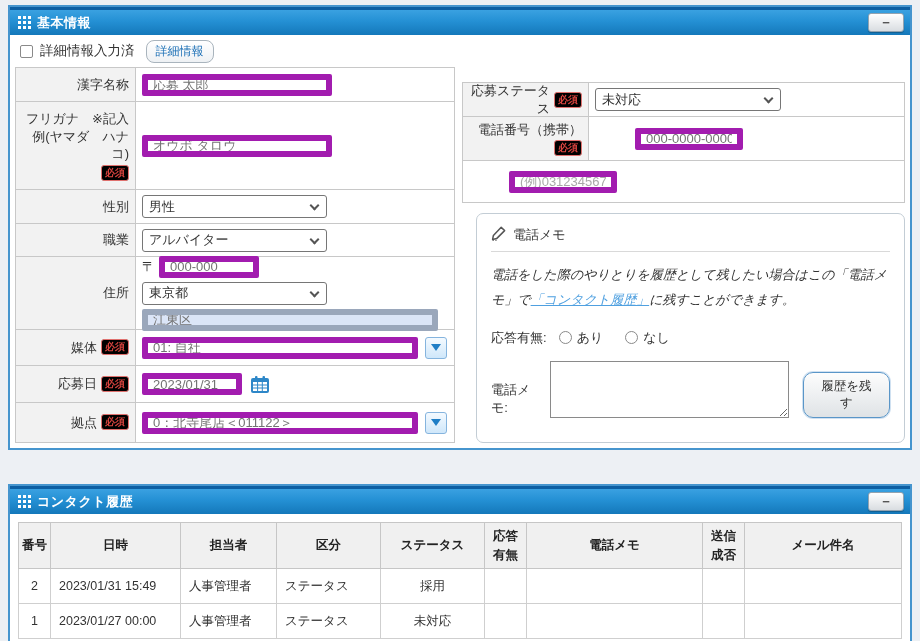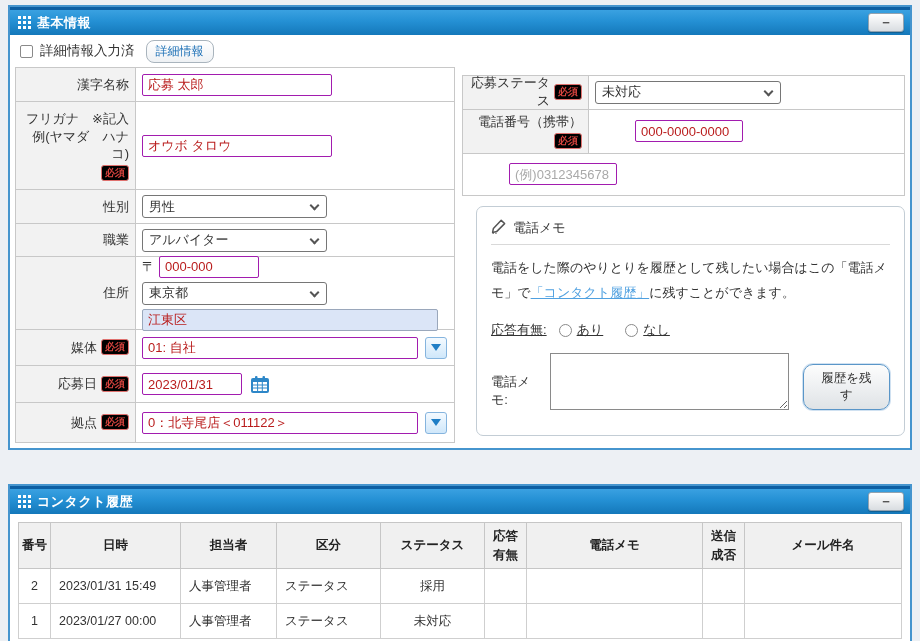--- a/index.html
+++ b/index.html
@@ -35,21 +35,21 @@
     width:13px; height:13px; border:1px solid #8a8a8a; border-radius:2px; background:#fff; display:inline-block;
   }
   .cb-label { font-size:13.5px; }
   .detail-btn {
     margin-left:4px; padding:2px 9px; font-size:12px; color:#1b6fb5;
     background:linear-gradient(180deg,#ffffff,#eef1f4);
     border:1px solid #a9b4bd; border-radius:8px; cursor:pointer;
   }
 
   
-  .main { display:flex; align-items:center; padding:0 5px 5px 5px; }
+  .main { display:flex; align-items:flex-end; padding:0 5px 5px 5px; }
   .ftable { border:1px solid #c8c8c8; border-bottom:none; }
   .frow { display:flex; border-bottom:1px solid #c8c8c8; background:#fff; }
   .flabel {
     width:120px; background:#f2f2f2; border-right:1px solid #c8c8c8;
     display:flex; flex-direction:column; justify-content:center; align-items:flex-end;
     padding:4px 6px 4px 4px; text-align:right; font-size:13px; line-height:1.35;
   }
   .fvalue { flex:1; display:flex; align-items:center; padding:3px 6px; gap:4px; }
   .left-table { width:440px; }
   .right-col { flex:1; margin-left:7px; }
@@ -60,22 +60,22 @@
 
   .req {
     display:inline-block; border:1px solid #e0716e; color:#d9443f; background:#000000;
     font-size:10px; border-radius:3px; padding:0 3px; line-height:14px; margin:2px 0 0 4px;
     font-weight:bold; white-space:nowrap;
   }
   .inline-lbl { display:flex; align-items:center; }
   .inline-lbl .req { margin-top:0; }
 
   input[type="text"] {
-    height:22px; border:1px solid #a21caf; border-radius:2px; padding:0 5px;
-    font-size:13px; font-family:inherit; color:#b91c1c; background:#fff;
+    height:22px; border:6px solid #a21caf; border-radius:2px; padding:0 5px;
+    font-size:13px; font-family:inherit; color:#737373; background:#fff;
   }
   input.w190{width:190px;} input.w100{width:100px;} input.w276{width:276px;}
   input.w296{width:296px;} input.w118{width:108px;margin-left:40px;}
   input.hl { background:#dbe5f7; border-color:#9aa7bb; }
   input::placeholder { color:#a9a9a9; }
 
   .sel {
     position:relative; width:185px; height:23px; border:1px solid #767676; border-radius:3px;
     background:#fff; display:flex; align-items:center; padding:0 24px 0 6px; cursor:pointer;
     font-size:13px; white-space:nowrap; overflow:hidden;
@@ -98,23 +98,23 @@
   .addr-stack { display:flex; flex-direction:column; gap:4px; padding:5px 0; }
   .addr-postal { display:flex; align-items:center; gap:4px; }
 
   
   .memo-box {
     margin:10px 0 0 14px; border:1px solid #c3cdd5; border-radius:7px;
     padding:12px 14px 16px 14px; background:#fff; min-height:230px;
   }
   .memo-title-row { display:flex; align-items:center; gap:7px; padding-bottom:7px; border-bottom:1px solid #d9d9d9; }
   .memo-title { font-size:13px; color:#333; }
-  .memo-desc { margin-top:10px; font-size:13px; line-height:1.95; }
+  .memo-desc { margin-top:10px; font-size:13px; line-height:1.95;font-style:italic; }
   .memo-link { color:#4fa0e0; text-decoration:underline; cursor:pointer; }
-  .memo-row { display:flex; align-items:center; margin-top:16px; gap:8px; font-size:13px;text-decoration:underline; }
+  .memo-row { display:flex; align-items:center; margin-top:16px; gap:8px; font-size:13px; }
   .radio { width:13px; height:13px; border:1px solid #8a8a8a; border-radius:50%; background:#fff; display:inline-block; }
   .radio-group { display:flex; align-items:center; gap:5px; margin-left:4px; }
   .radio-group + .radio-group { margin-left:14px; }
   .memo-input-row { display:flex; align-items:flex-start; margin-top:14px; gap:6px; }
   textarea.memo-ta {
     width:253px; height:57px; border:1px solid #8a8a8a; resize:both;
     font-family:inherit; font-size:13px; padding:3px 5px;
   }
   .save-btn {
     align-self:flex-end; margin-left:8px; padding:5px 13px; font-size:12.5px; color:#333;

